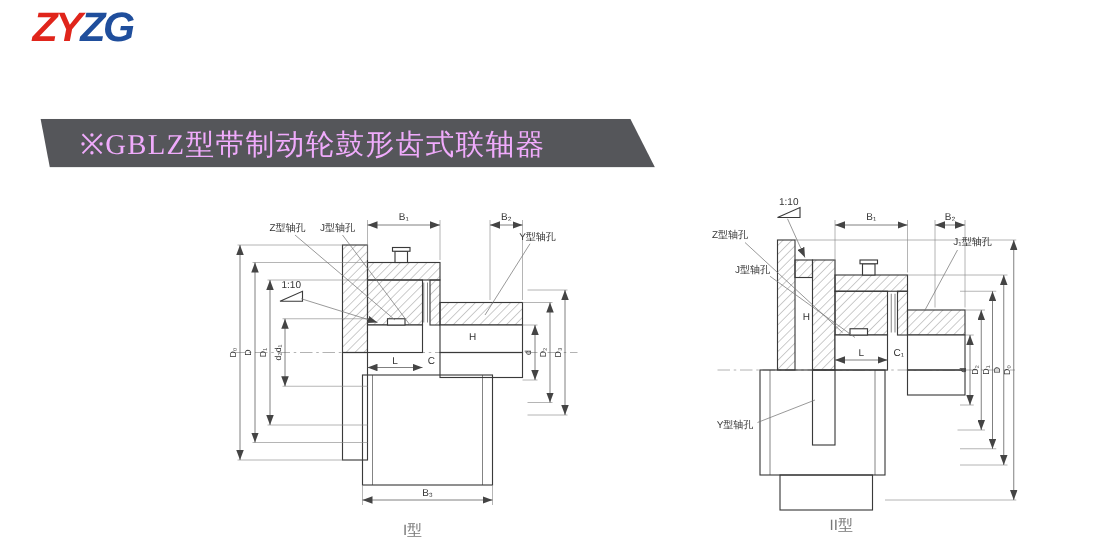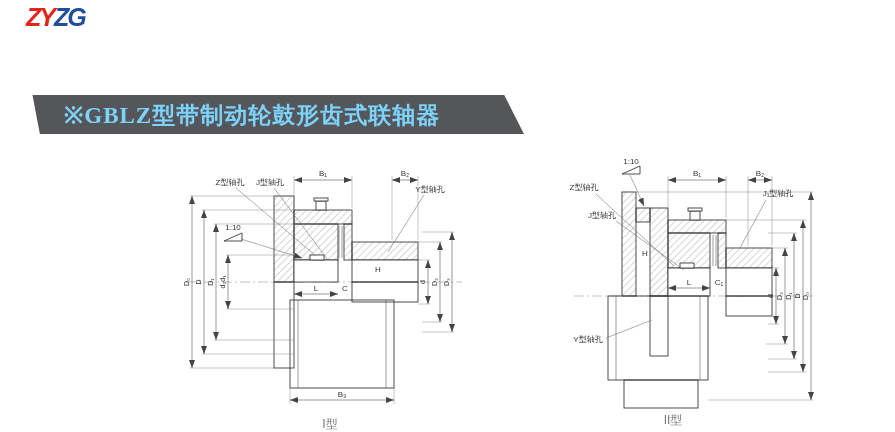--- a/index.html
+++ b/index.html
@@ -1,30 +1,30 @@
 <!DOCTYPE html>
 <html><head>
 <meta charset="utf-8">
 <style>
   * { margin:0; padding:0; box-sizing:border-box; }
   html,body { width:895px; height:432px; }
   body { position:relative; background:#ffffff; overflow:hidden;
          font-family:"Liberation Sans", sans-serif; }
 
   .logo { position:absolute; left:26px; top:4px; font-weight:bold; font-style:italic;
-          font-size:25px; letter-spacing:-2px; line-height:1.1; user-select:none; }
+          font-size:33px; letter-spacing:-2px; line-height:1.1; user-select:none; }
   .logo .zy { color:#e0251b; }
   .logo .zg { color:#1f4e9c; }
 
   .banner { position:absolute; left:30px; top:95px; width:494px; height:39px;
             background:#55565a;
             clip-path:polygon(0.5% 0, 96% 0, 100% 100%, 2% 100%);
             display:flex; align-items:center; padding-left:34px; }
-  .banner-title { color:#7dd3fc; font-family:"Liberation Serif", serif;
-                  font-weight:bold; font-size:23px; letter-spacing:1px; white-space:nowrap; }
+  .banner-title { color:#f0abfc; font-family:"Liberation Serif", serif;
+                  font-weight:normal; font-size:23px; letter-spacing:1px; white-space:nowrap; }
 
   .fig-svg { position:absolute; }
   #fig1-svg { left:178px; top:154px; }
   #fig2-svg { left:562px; top:150px; }
 
   .caption { position:absolute; color:#777; font-size:12px; text-align:center;
              font-family:"Liberation Sans", sans-serif; }
   #caption1 { left:180px; top:404px; width:300px;margin-top:12px; }
   #caption2 { left:562px; top:412px; width:222px;text-align:center; }
 

